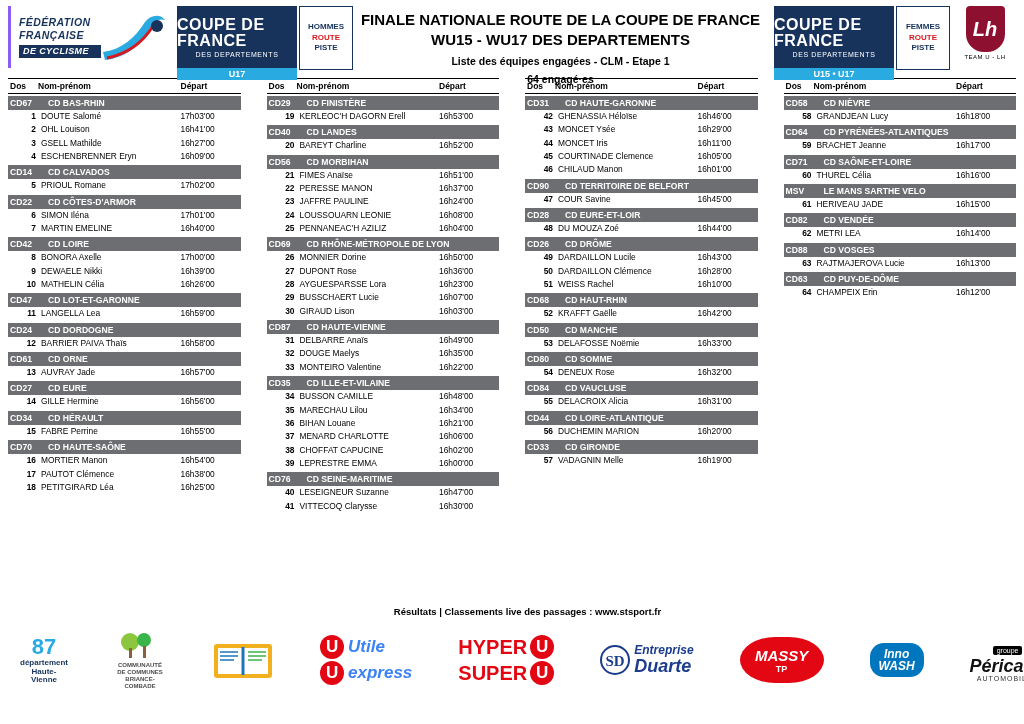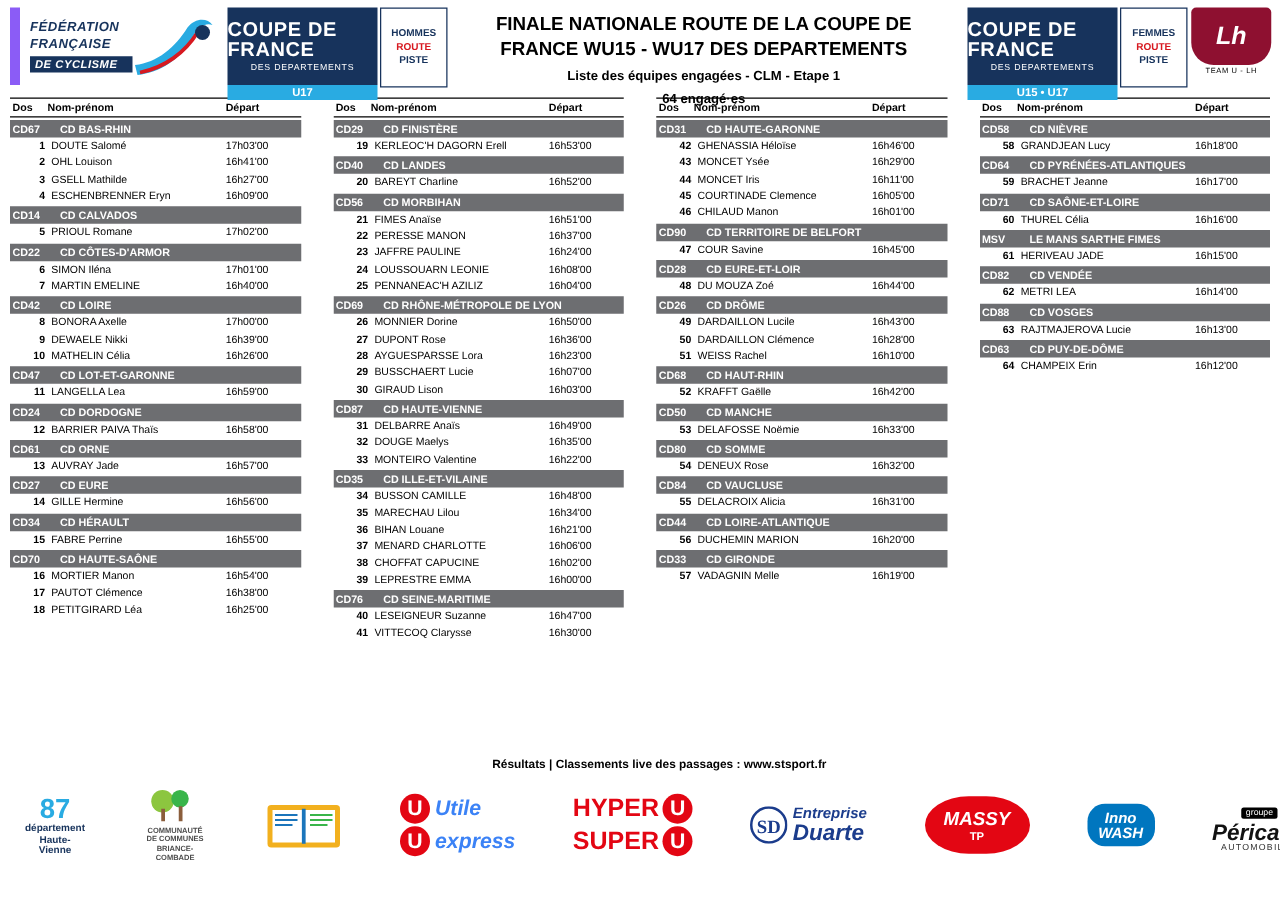--- a/index.html
+++ b/index.html
@@ -13,21 +13,21 @@
   }
   
   .header{
     display:flex;align-items:flex-start;
     padding:6px 8px 2px 8px;
     height:78px;box-sizing:border-box;
   }
   .ffc-logo{
     width:160px;height:62px;
     background:#ffffff;
-    border-left:8px solid #8b5cf6;
+    border-left:3px solid #8b5cf6;
     position:relative;
     display:flex;align-items:center;
     overflow:hidden;
   }
   .ffc-logo .ffc-text{
     font-size:10.5px;font-weight:bold;line-height:1.25;
     color:#17335c;letter-spacing:.4px;
     padding-left:8px;z-index:2;
     font-style:italic;
   }
@@ -61,21 +61,21 @@
     flex:1;text-align:center;padding:4px 6px 0 6px;
   }
   .title-block .t1{font-size:15px;font-weight:bold;line-height:1.3;}
   .title-block .t2{font-size:10.5px;font-weight:bold;margin-top:6px;}
   .title-block .t3{font-size:10.5px;font-weight:bold;margin-top:6px;}
   .lh-logo{
     width:62px;height:66px;margin-left:4px;
     display:flex;flex-direction:column;align-items:center;
   }
   .lh-shield{
-    width:64px;height:46px;background:#8e1030;color:#fff;
+    width:39px;height:46px;background:#8e1030;color:#fff;
     border-radius:4px 4px 18px 18px;
     display:flex;align-items:center;justify-content:center;
     font-size:20px;font-weight:bold;font-style:italic;
   }
   .lh-cap{font-size:6px;margin-top:2px;letter-spacing:.5px;}
   
   .columns{
     display:flex;padding:0 8px;gap:26px;
     height:518px;
   }
@@ -636,21 +636,21 @@
         <div class="tcode">CD71</div>
         <div class="tname">CD SAÔNE-ET-LOIRE</div>
       </div>
       <div class="rider">
         <div class="r-dos">60</div>
         <div class="r-name">THUREL Célia</div>
         <div class="r-dep">16h16'00</div>
       </div>
       <div class="team">
         <div class="tcode">MSV</div>
-        <div class="tname">LE MANS SARTHE FIMES</div>
+        <div class="tname">LE MANS SARTHE VELO</div>
       </div>
       <div class="rider">
         <div class="r-dos">61</div>
         <div class="r-name">HERIVEAU JADE</div>
         <div class="r-dep">16h15'00</div>
       </div>
       <div class="team">
         <div class="tcode">CD82</div>
         <div class="tname">CD VENDÉE</div>
       </div>

